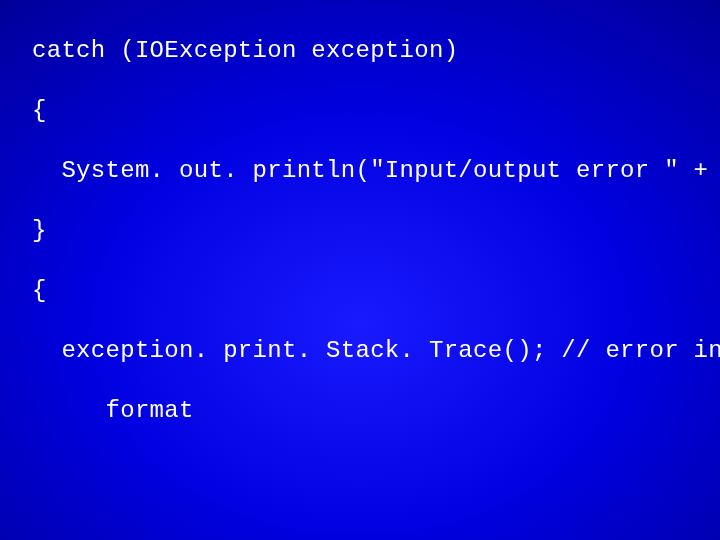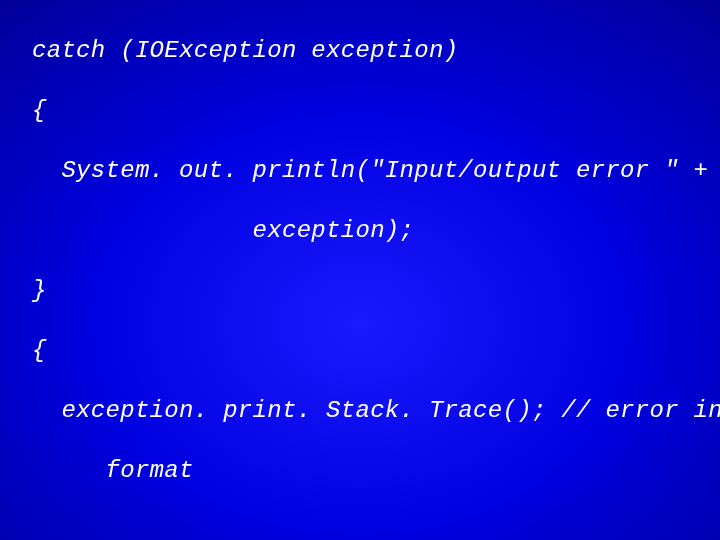--- a/index.html
+++ b/index.html
@@ -23,31 +23,29 @@
     color: #ffffff;
     line-height: 1.25;
     letter-spacing: 0.3px;
   }
   .code {
     padding: 6px 0 0 32px;
     white-space: pre;
   }
   .line {
     display: block;
-    font-style: italic;
   }
 </style>
 </head>
 <body>
 
 <div class="code">
 <span class="line">catch (IOException exception)</span>
 <span class="line">{</span>
 <span class="line">  System. out. println("Input/output error " +</span>
-<span class="line">               exception);</span>
 <span class="line">}</span>
 <span class="line">{</span>
 <span class="line">  exception. print. Stack. Trace(); // error in file</span>
 <span class="line">     format</span>
 
 
 
 
 
 

